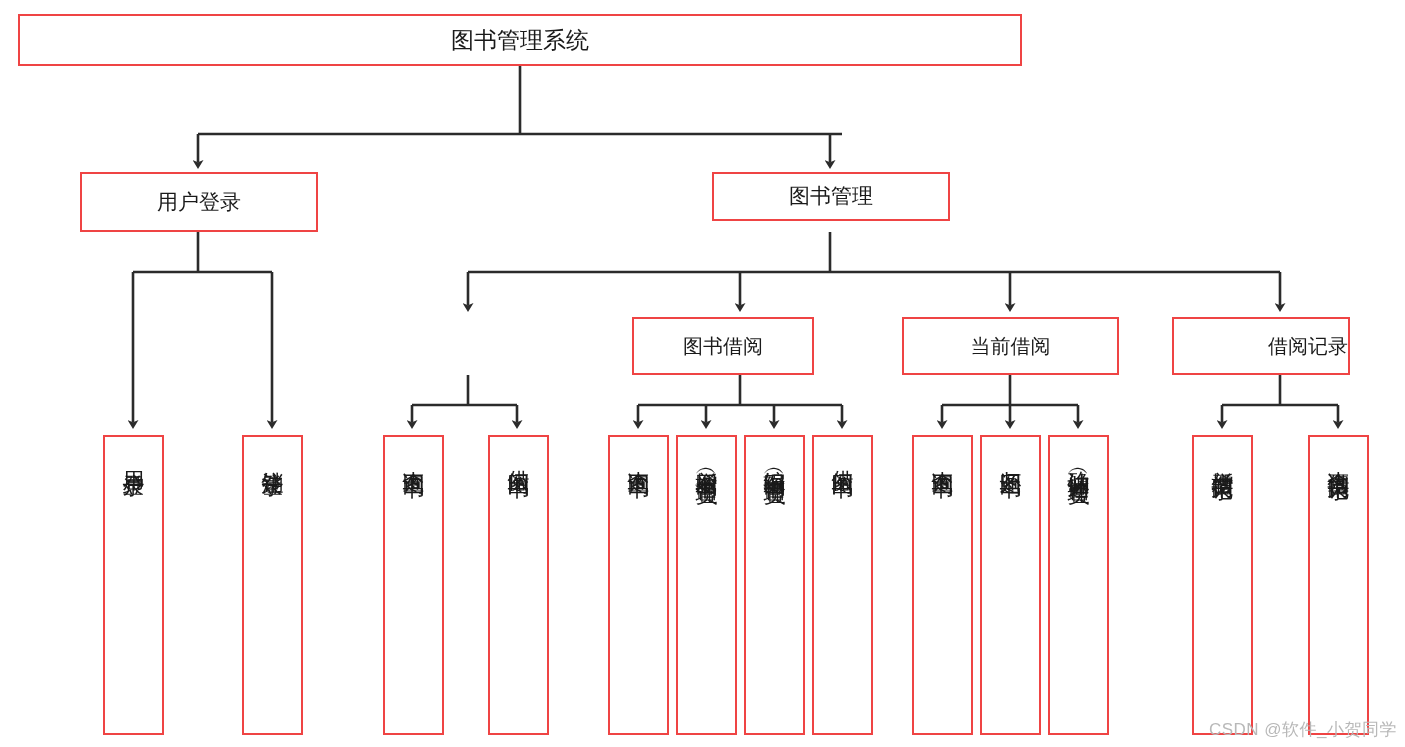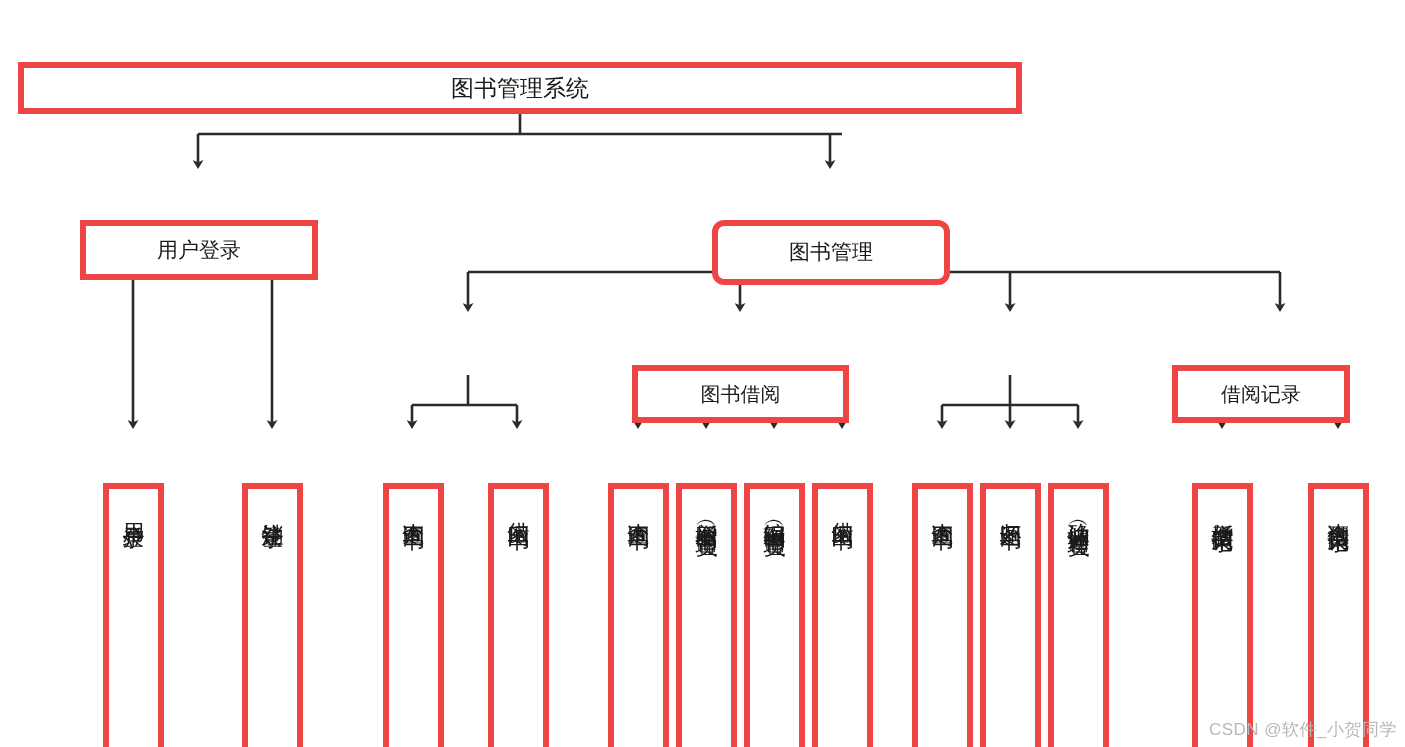--- a/index.html
+++ b/index.html
@@ -21,27 +21,26 @@
     position: absolute;
     left: 0;
     top: 0;
     width: 1405px;
     height: 747px;
     pointer-events: none;
   }
   .node {
     position: absolute;
     box-sizing: border-box;
-    border: 6px solid #ef4444;
+    border: 2px solid #ef4444;
     background: #ffffff;
     display: flex;
     align-items: center;
     justify-content: center;
     color: #1a1a1a;
-    margin-top: 48px;
   }
   .node .label {
     text-align: center;
     line-height: 1.15;
     white-space: nowrap;
   }
   .node.root .label { font-size: 23px; }
   .node.lvl1 .label { font-size: 21px; }
   .node.lvl2 .label { font-size: 20px; }
 
@@ -125,31 +124,34 @@
   </svg>
 
   <div class="node root" style="left:18px; top:14px; width:1004px; height:52px;">
     <span class="label">图书管理系统</span>
   </div>
 
   <div class="node lvl1" style="left:80px; top:172px; width:238px; height:60px;">
     <span class="label">用户登录</span>
   </div>
 
-  <div class="node lvl1" style="left:712px; top:172px; width:238px; height:65px;border-radius:12px;">
+  <div class="node lvl1" style="left:712px; top:172px; width:238px; height:49px;">
     <span class="label">图书管理</span>
   </div>
 
 
-  <div class="node lvl2" style="left:632px; top:317px; width:217px; height:58px;">
+  <div class="node lvl2" style="left:632px; top:317px; width:182px; height:58px;">
     <span class="label">图书借阅</span>
   </div>
 
-
-  <div class="node lvl2" style="left:1172px; top:317px; width:178px; height:58px;">
+  <div class="node lvl2" style="left:902px; top:317px; width:217px; height:58px;">
+    <span class="label">当前借阅</span>
+  </div>
+
+  <div class="node lvl2" style="left:1172px; top:317px; width:178px; height:58px;justify-content:flex-end;">
     <span class="label">借阅记录</span>
   </div>
 
   <div class="node leaf" style="left:103px; top:435px; width:61px; height:300px;">
     <span class="label">用户登录</span>
   </div>
 
   <div class="node leaf" style="left:242px; top:435px; width:61px; height:300px;">
     <span class="label">注销登录</span>
   </div>

